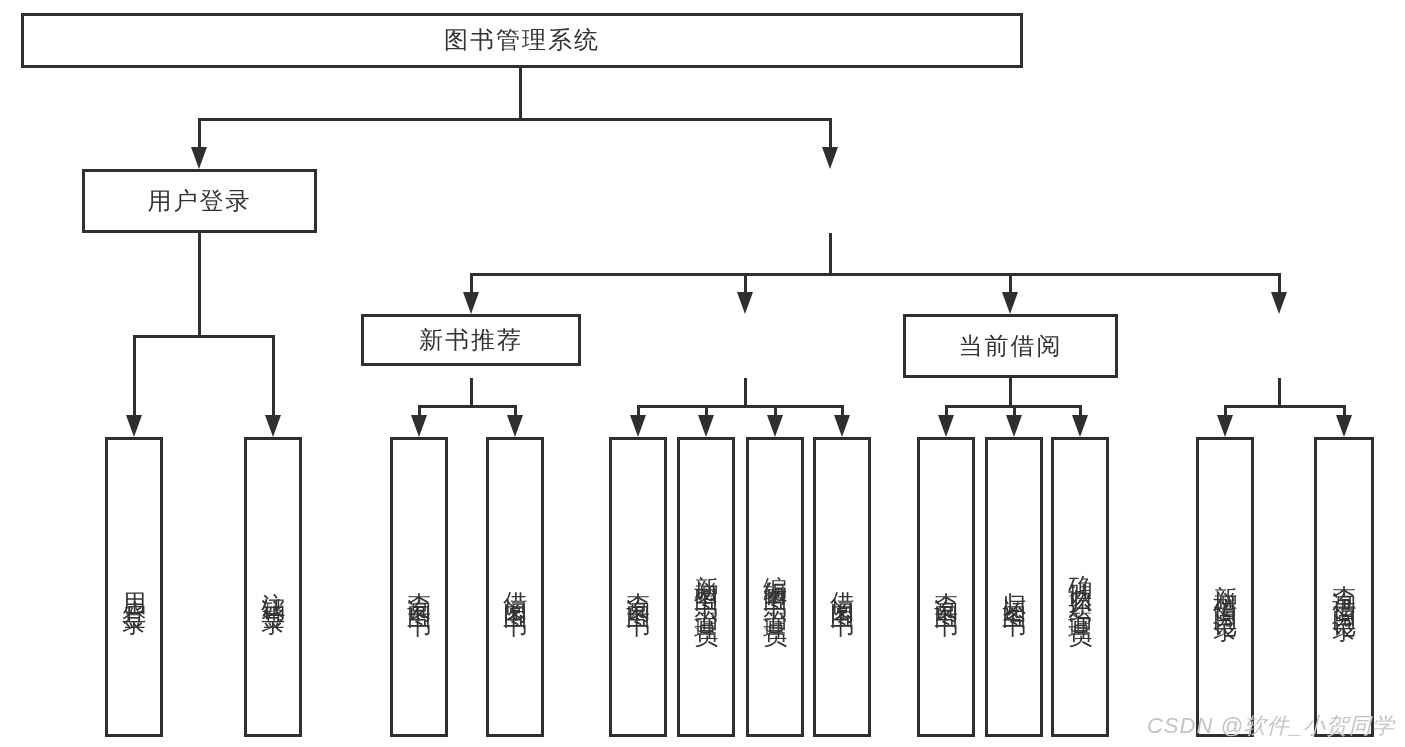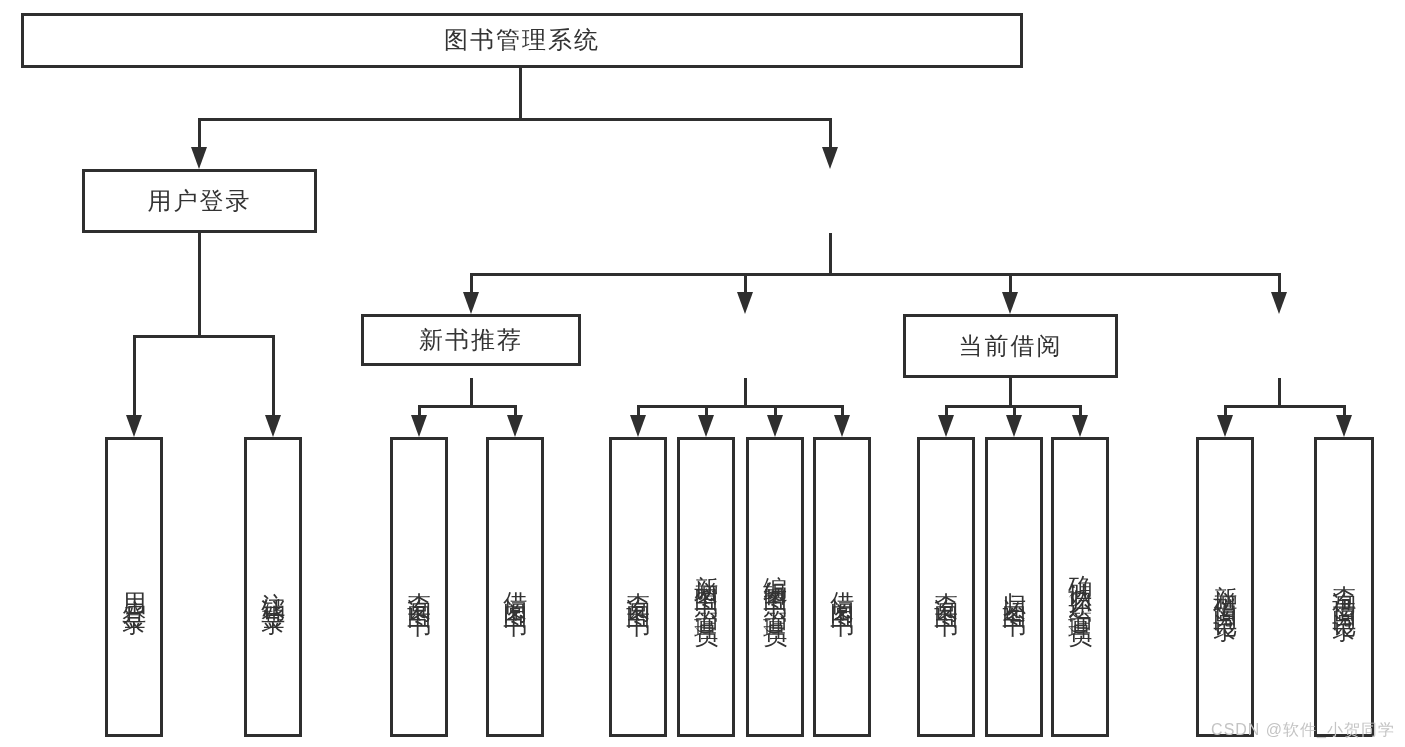--- a/index.html
+++ b/index.html
@@ -52,24 +52,25 @@
     height:0;
     border-left:8px solid transparent;
     border-right:8px solid transparent;
     border-top:22px solid var(--line);
   }
   .watermark{
     position:absolute;
     right:10px;
     bottom:6px;
     color:var(--wm);
-    font-size:16px;
+    font-size:22px;
     letter-spacing:1px;
     z-index:10;
     white-space:nowrap;
+    font-style:italic;
   }
 </style>
 </head>
 <body>
 
 <div id="canvas">
   <div class="watermark">CSDN @软件_小贺同学</div>
 <div class="cline" style="left: 518.5px; top: 68px; width: 3px; height: 53px;"></div>
     <div class="cline" style="left: 197.5px; top: 118px; width: 634px; height: 3px;"></div>
     <div class="cline" style="left: 197.5px; top: 118px; width: 3px; height: 33px;"></div>

